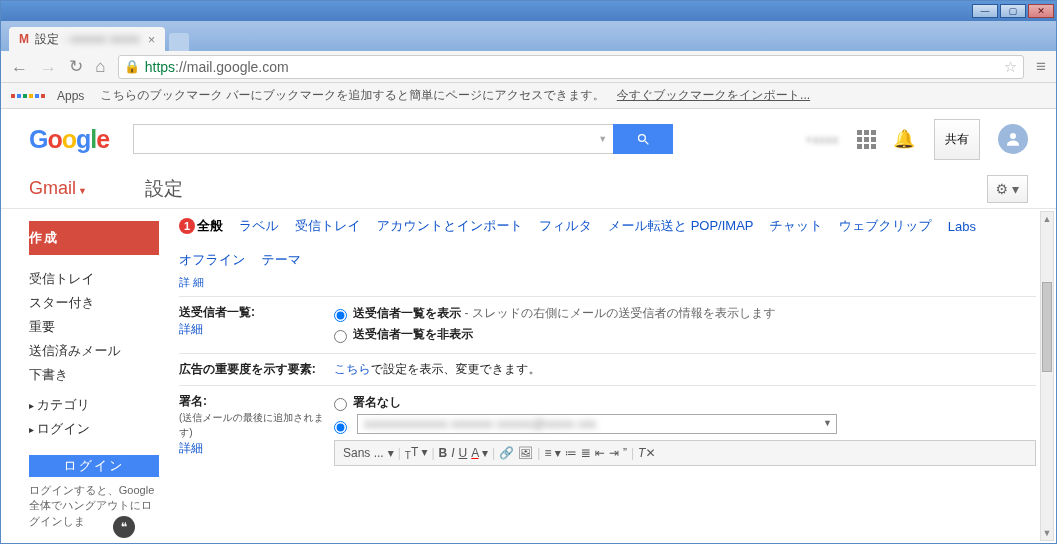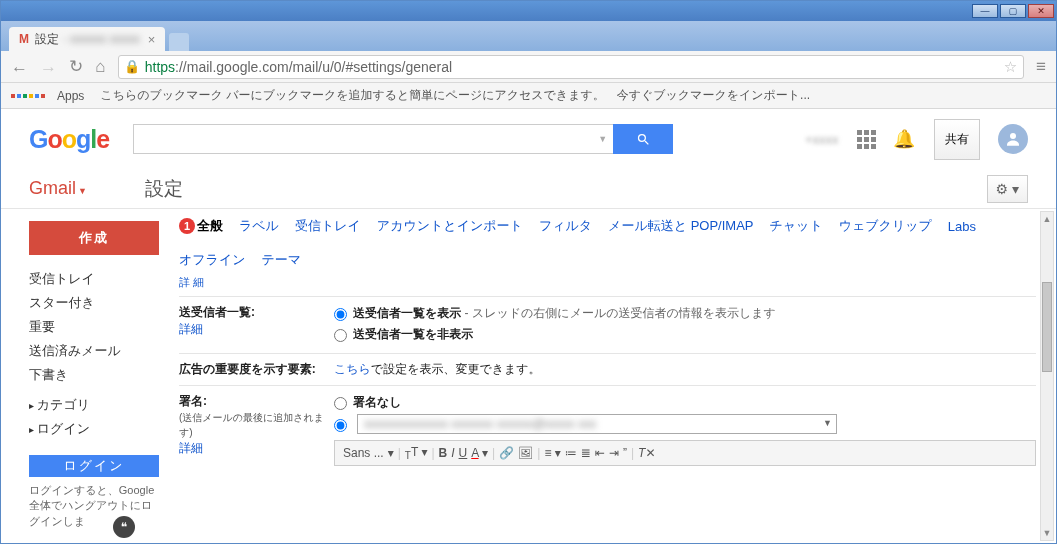--- a/index.html
+++ b/index.html
@@ -19,21 +19,21 @@
 .omnibox{flex:1;height:24px;background:#fff;border:1px solid #ccc;border-radius:3px;display:flex;align-items:center;padding:0 6px;font-size:14px;color:#666}
 .lock{color:#4caf50;margin-right:4px;font-size:13px}
 .omnibox .sec{color:#0b8043}
 .star{color:#bbb;font-size:15px;cursor:pointer;margin-left:auto}
 .menu3{color:#888;font-size:17px;cursor:pointer}
 .bmbar{height:26px;background:#f5f5f5;border-bottom:1px solid #d8d8d8;display:flex;align-items:center;padding:0 10px;font-size:12px;gap:12px}
 .apps{display:flex;gap:2px;cursor:pointer}
 .apps span{width:4px;height:4px}
 .r{background:#d54b3d}.y{background:#f4b400}.g{background:#0f9d58}.b{background:#4285f4}
 .bmtext{color:#555}
-.bmlink{color:#555;cursor:pointer}
+.bmlink{color:#555;text-decoration:underline;cursor:pointer}
 .content{height:435px;overflow:hidden;position:relative}
 .ghead{height:60px;display:flex;align-items:center;padding:0 28px;gap:24px}
 .glogo{font-size:25px;font-weight:bold;letter-spacing:-1px}
 .glogo .gb{color:#4285f4}.glogo .gr{color:#ea4335}.glogo .gy{color:#fbbc05}.glogo .gg{color:#34a853}
 .searchwrap{flex:1;display:flex;align-items:center;max-width:540px}
 .searchbox{flex:1;height:30px;border:1px solid #ccc;border-right:none;background:#fff;padding:0 6px;display:flex;align-items:center}
 .sdrop{color:#aaa;font-size:9px;margin-left:auto}
 .sbtn{width:60px;height:30px;background:#4285f4;display:flex;align-items:center;justify-content:center;cursor:pointer}
 .sbtn svg{width:15px;height:15px;fill:#fff}
 .hdrright{display:flex;align-items:center;gap:18px;margin-left:auto}
@@ -43,38 +43,38 @@
 .bell{color:#888;font-size:18px;cursor:pointer}
 .share{border:1px solid #ccc;padding:11px 10px;font-size:12px;background:linear-gradient(#fff,#f0f0f0);cursor:pointer}
 .avatar{width:30px;height:30px;border-radius:50%;background:#9cb8dc;display:flex;align-items:center;justify-content:center;color:#fff;cursor:pointer}
 .gmrow{display:flex;align-items:center;padding:0 28px;height:40px;border-bottom:1px solid #e5e5e5}
 .gmail{color:#d54b3d;font-size:18px;cursor:pointer}
 .gmail .dd{font-size:9px;margin-left:2px}
 .pgtitle{font-size:19px;color:#555;margin-left:58px}
 .gear{margin-left:auto;border:1px solid #ccc;padding:5px 8px;background:linear-gradient(#fff,#f0f0f0);color:#666;font-size:14px;cursor:pointer}
 .body2{display:flex;height:334px}
 .sidebar{width:168px;padding:12px 10px 0 28px;font-size:13px;color:#333}
-.compose{background:#d54b3d;color:#fff;text-align:center;padding:8px 0;font-weight:bold;font-size:13px;margin-bottom:12px;cursor:pointer;letter-spacing:2px}
+.compose{background:#d54b3d;color:#fff;text-align:left;padding:8px 0;font-weight:bold;font-size:13px;margin-bottom:12px;cursor:pointer;letter-spacing:2px}
 .sbitem{padding:3px 0;cursor:pointer}
 .sbitem.exp::before{content:"▸ ";font-size:10px}
 .login{background:#4285f4;color:#fff;text-align:center;padding:2px 0;font-size:13px;margin:14px 0 6px;cursor:pointer;letter-spacing:2px}
 .sbnote{font-size:11px;color:#666;line-height:1.4}
 .hicon{position:absolute;bottom:6px;left:112px;width:22px;height:22px;border-radius:50%;background:#444;color:#fff;display:flex;align-items:center;justify-content:center;font-size:12px;cursor:pointer}
 .main{flex:1;padding:8px 20px 0 10px;font-size:13px;overflow:hidden;position:relative}
 .tabs{display:flex;flex-wrap:wrap;gap:16px;color:#1155cc;margin-bottom:6px;align-items:center}
 .tabs span{cursor:pointer}
 .tabs .active{color:#000;font-weight:bold}
 .badge{display:inline-flex;width:16px;height:16px;border-radius:50%;background:#e53935;color:#fff;font-size:11px;font-weight:bold;align-items:center;justify-content:center;margin-right:2px}
 .trunc{color:#1155cc;font-size:11px;margin-bottom:6px}
 .srow{display:flex;padding:7px 0;border-top:1px solid #e5e5e5}
 .slabel{width:155px;font-weight:bold;color:#222;font-size:12px}
 .slabel .det{color:#1155cc;font-weight:normal;font-size:12px;cursor:pointer}
 .slabel .sub{font-weight:normal;font-size:10px;color:#555}
 .sval{flex:1;font-size:12px;color:#222}
-.radline{display:flex;align-items:center;margin-bottom:3px;line-height:1.5}
+.radline{display:flex;align-items:flex-end;margin-bottom:3px;line-height:1.5}
 .radline input{margin:3px 6px 0 0}
 .radline b{font-weight:bold}
 .note{color:#666}
 .lnk{color:#1155cc;cursor:pointer}
 .sigsel{width:480px;height:20px;border:1px solid #aaa;background:#fff;margin-left:4px;cursor:pointer;display:inline-flex;align-items:center;overflow:hidden;position:relative}
 .sigsel .blur{filter:blur(3px);color:#888;font-size:12px;padding:0 6px;white-space:nowrap}
 .sigsel .arrow{position:absolute;right:4px;color:#666;font-size:9px}
 .editor{border:1px solid #ccc;margin-top:6px;height:26px;background:#f5f5f5;display:flex;align-items:center;padding:0 8px;font-size:12px;color:#555;gap:4px}
 .editor .sep{color:#ccc}
 .editor span{cursor:pointer}
@@ -103,21 +103,20 @@
   </div>
   <div class="addrbar">
     <span class="navicon">←</span>
     <span class="navicon" style="color:#ccc">→</span>
     <span class="navicon">↻</span>
     <span class="navicon">⌂</span>
     <div class="omnibox">
       <span class="lock">🔒</span>
       <span class="sec">https</span>
         <span>://mail.google.com</span>
-        <span>/mail/u/0/#settings/general</span>
       <span class="star">☆</span>
     </div>
     <span class="menu3">≡</span>
   </div>
   <div class="bmbar">
     <div class="apps">
       <span class="r"></span>
         <span class="b"></span>
         <span class="g"></span>
         <span class="y"></span>

